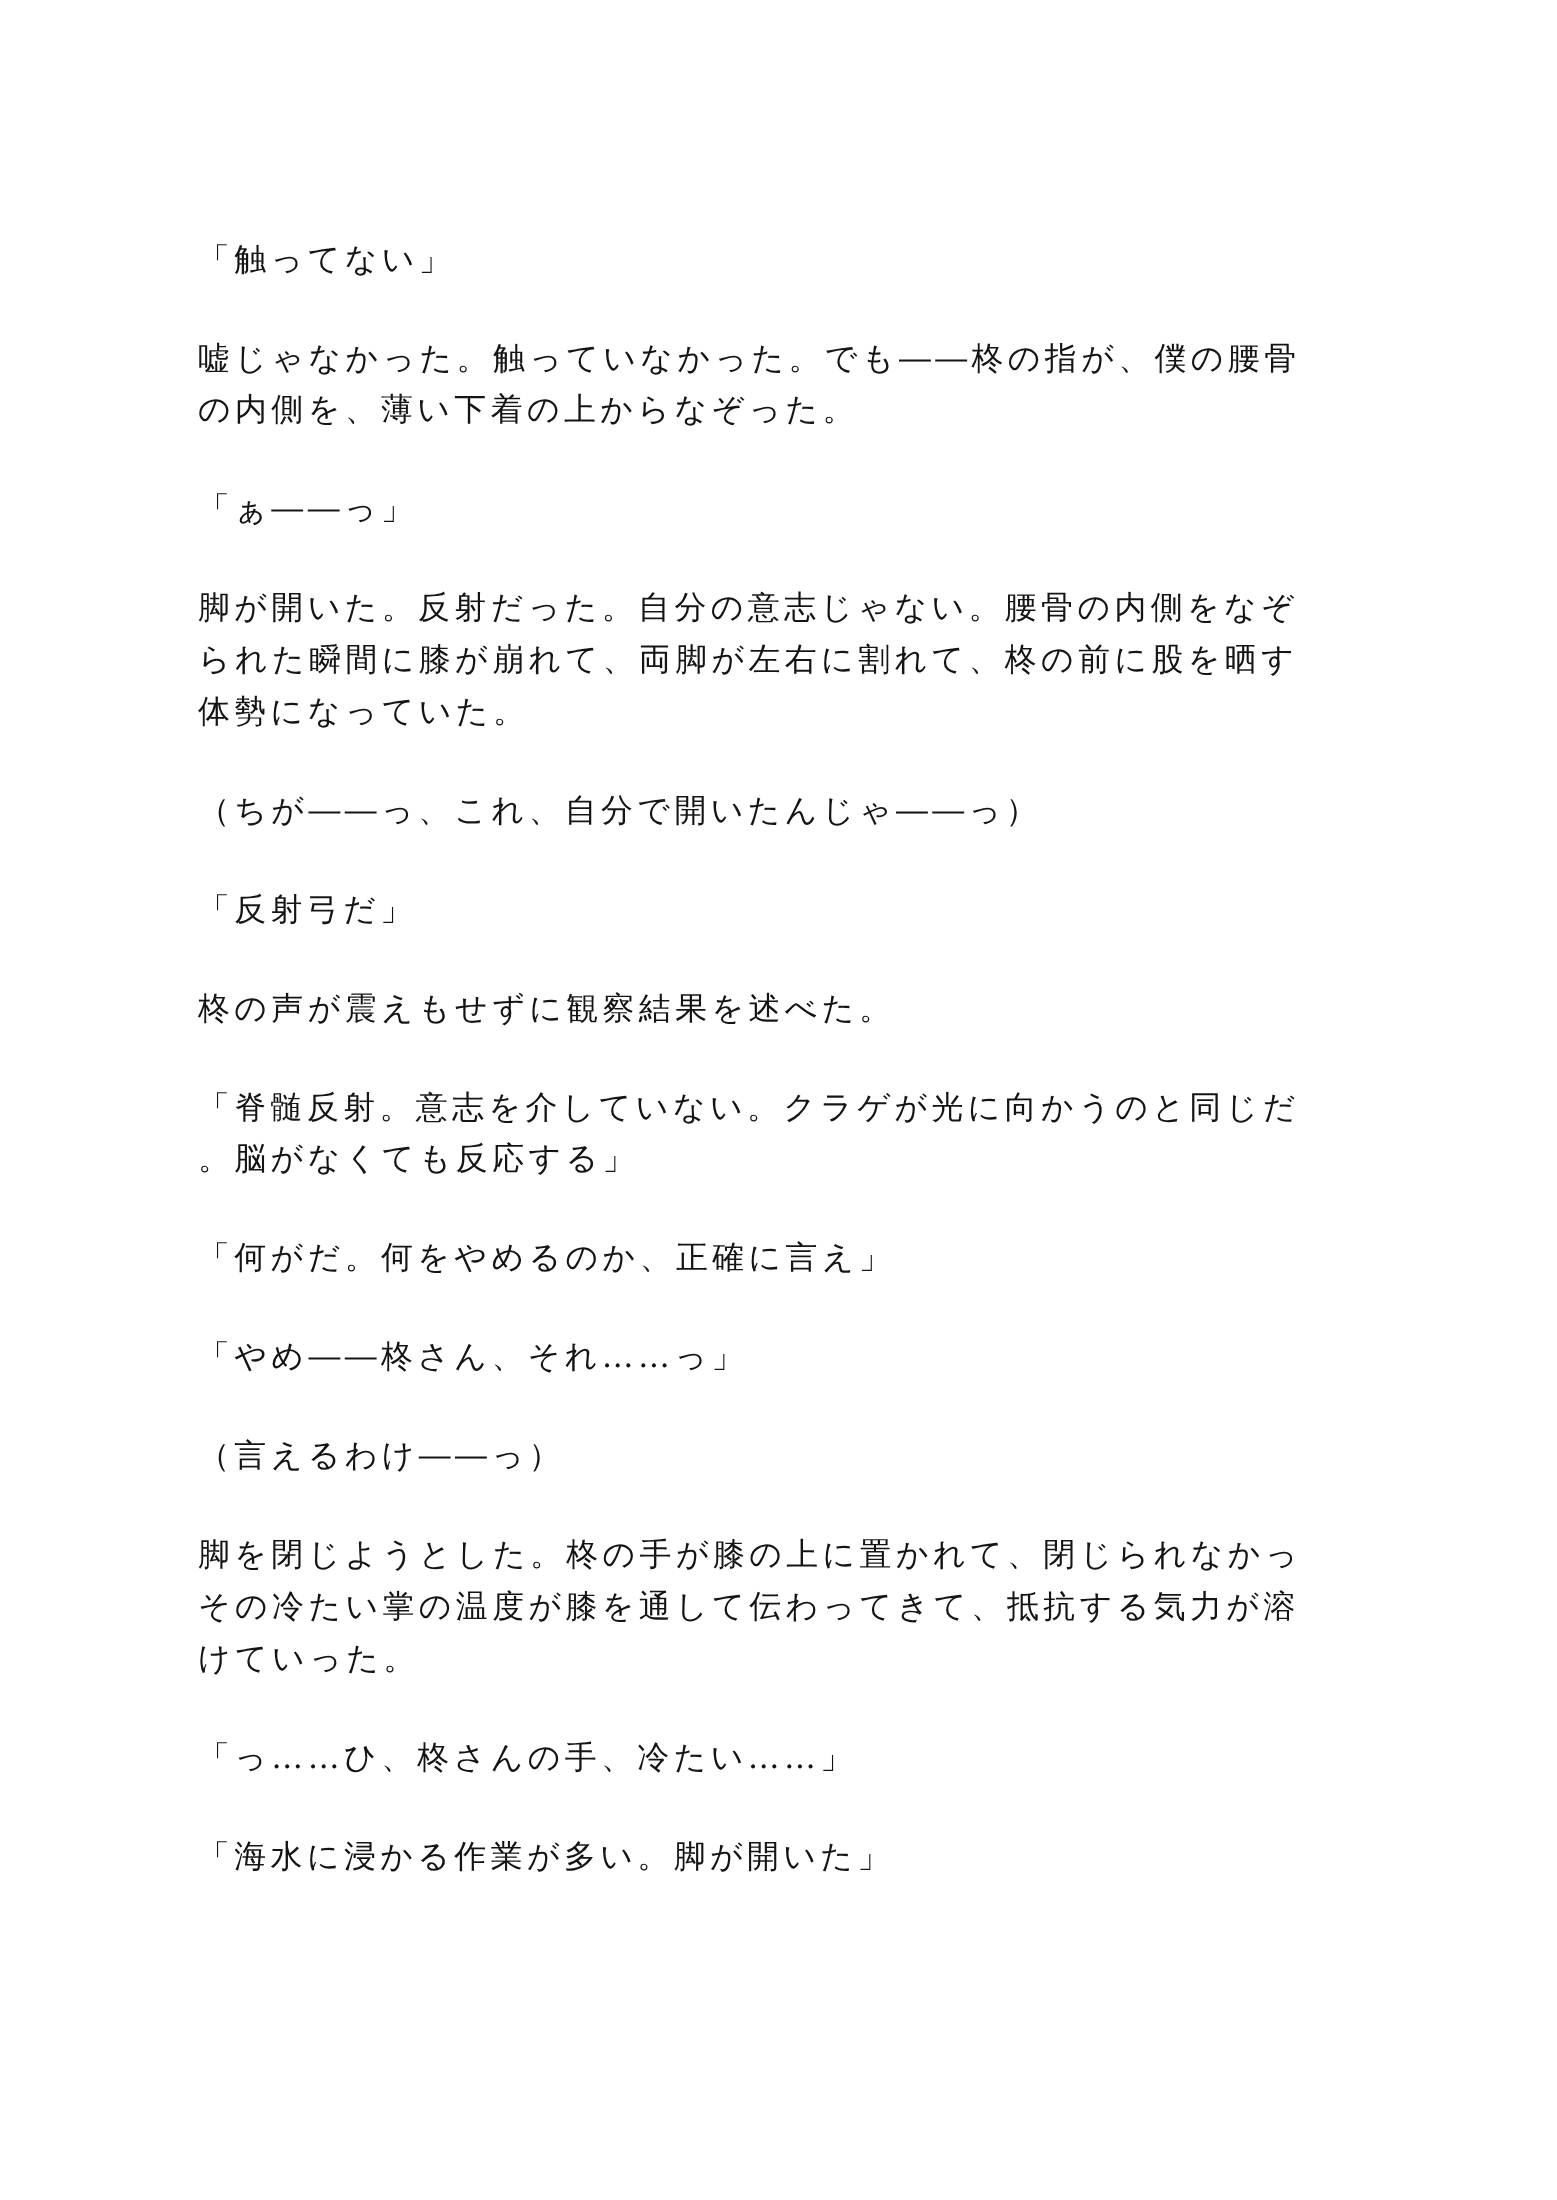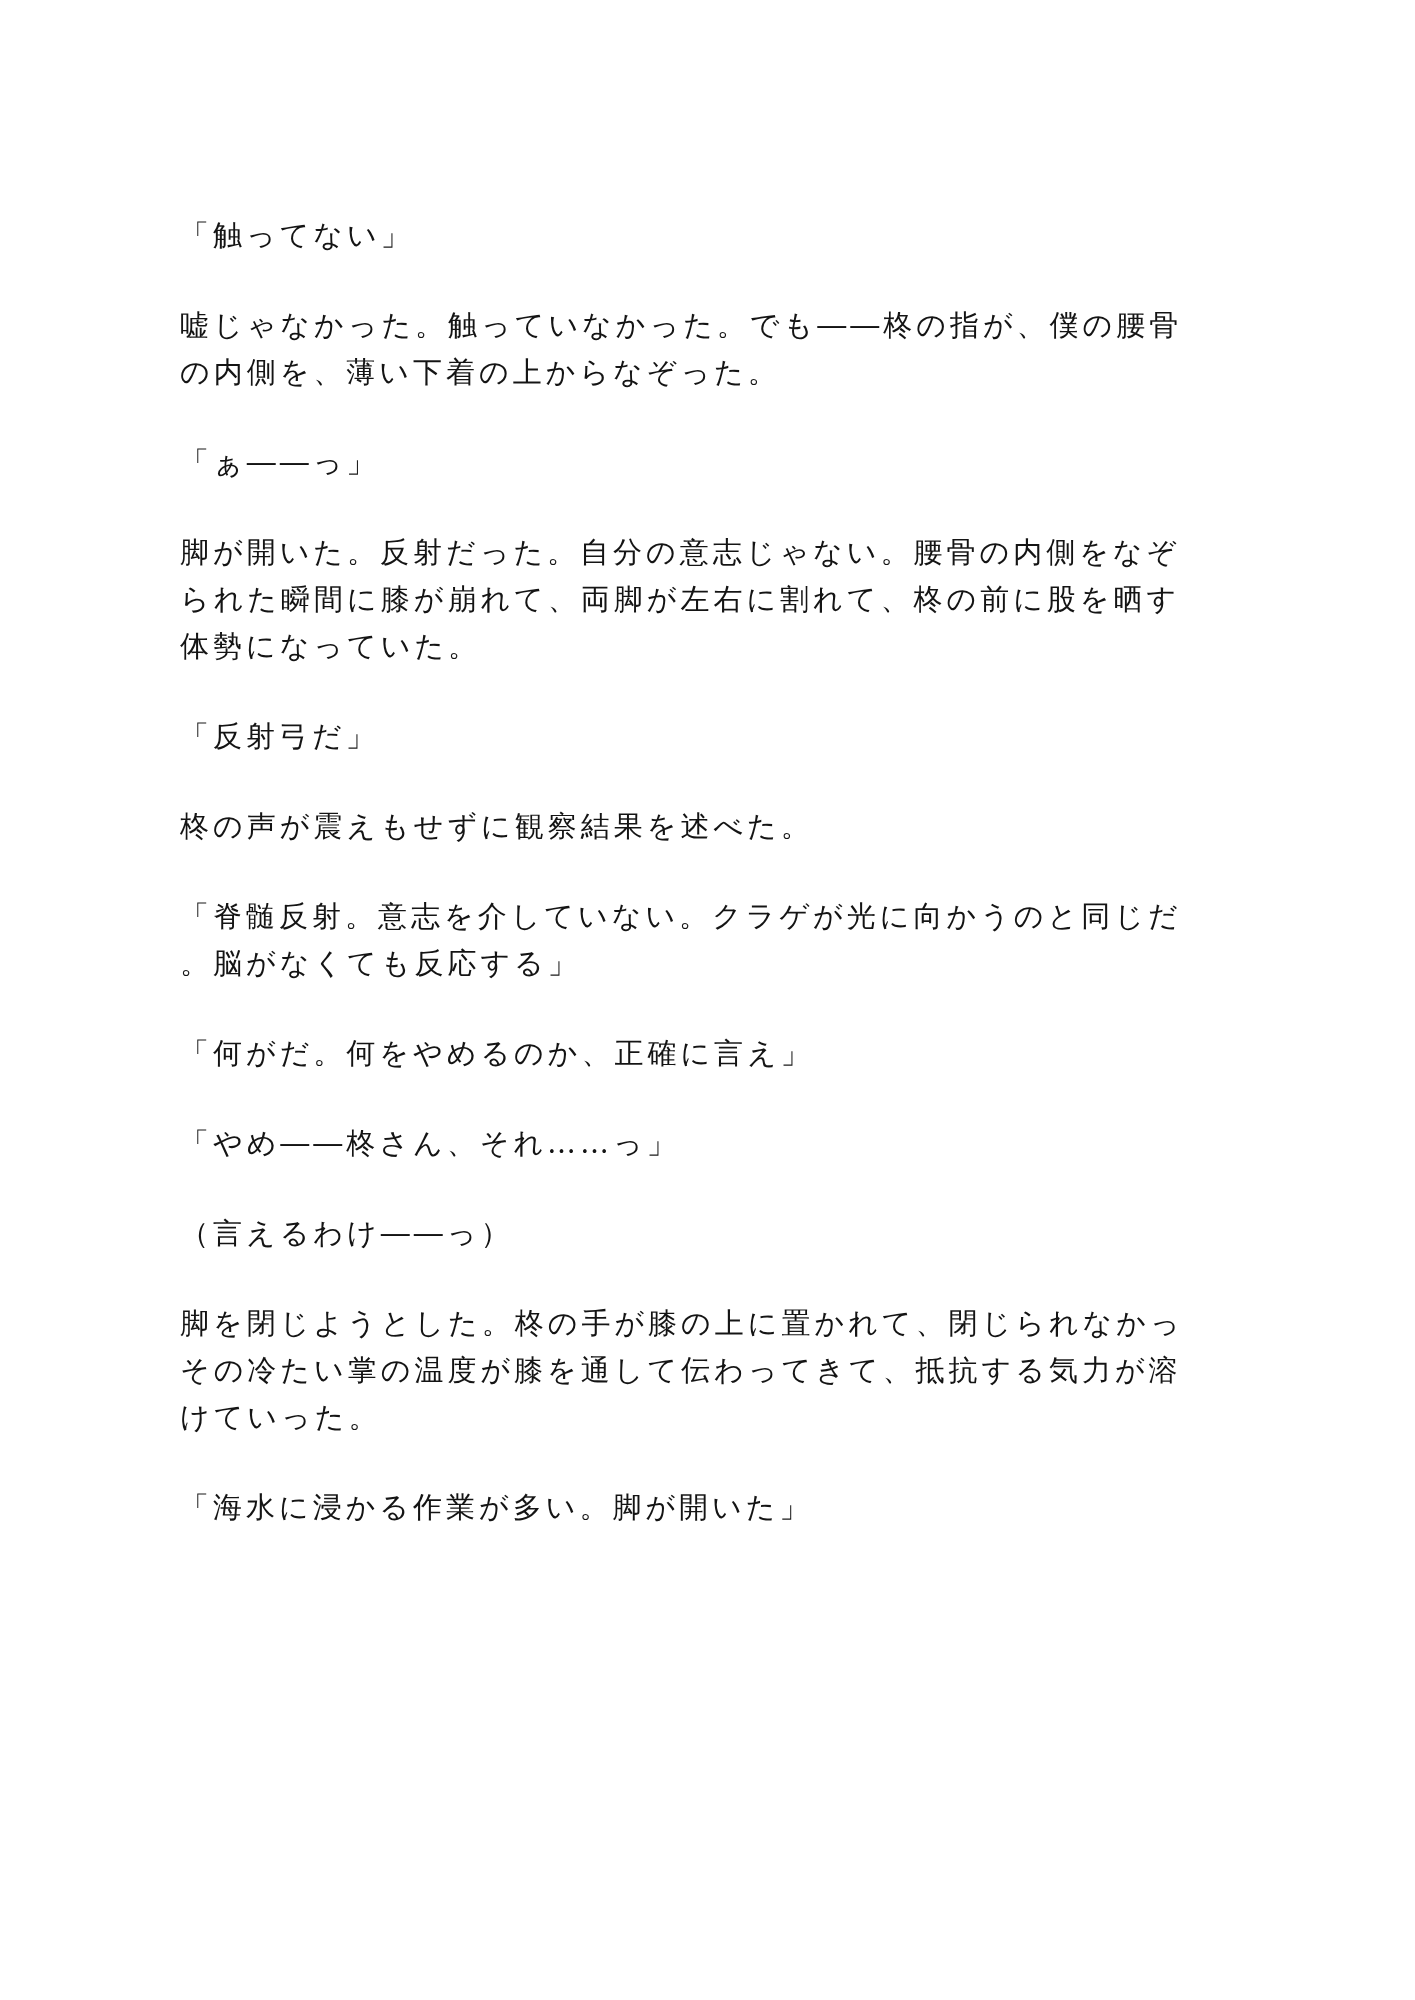--- a/index.html
+++ b/index.html
@@ -52,20 +52,23 @@
         <span class="line">の内側を、薄い下着の上からなぞった。</span>
       </p>
       <p class="paragraph dialogue">
         <span class="line">「ぁ――っ」</span>
       </p>
       <p class="paragraph narration">
         <span class="line">脚が開いた。反射だった。自分の意志じゃない。腰骨の内側をなぞ</span>
         <span class="line">られた瞬間に膝が崩れて、両脚が左右に割れて、柊の前に股を晒す</span>
         <span class="line">体勢になっていた。</span>
       </p>
+      <p class="paragraph thought">
+        <span class="line">（ちが――っ、これ、自分で開いたんじゃ――っ）</span>
+      </p>
       <p class="paragraph dialogue">
         <span class="line">「反射弓だ」</span>
       </p>
       <p class="paragraph narration">
         <span class="line">柊の声が震えもせずに観察結果を述べた。</span>
       </p>
       <p class="paragraph dialogue">
         <span class="line">「脊髄反射。意志を介していない。クラゲが光に向かうのと同じだ</span>
         <span class="line">。脳がなくても反応する」</span>
       </p>
@@ -77,16 +80,19 @@
       </p>
       <p class="paragraph thought">
         <span class="line">（言えるわけ――っ）</span>
       </p>
       <p class="paragraph narration">
         <span class="line">脚を閉じようとした。柊の手が膝の上に置かれて、閉じられなかっ</span>
         <span class="line">その冷たい掌の温度が膝を通して伝わってきて、抵抗する気力が溶</span>
         <span class="line">けていった。</span>
       </p>
       <p class="paragraph dialogue">
+        <span class="line">「っ……ひ、柊さんの手、冷たい……」</span>
+      </p>
+      <p class="paragraph dialogue">
         <span class="line">「海水に浸かる作業が多い。脚が開いた」</span>
       </p>
     </section>
 </main>
 
 </body></html>

